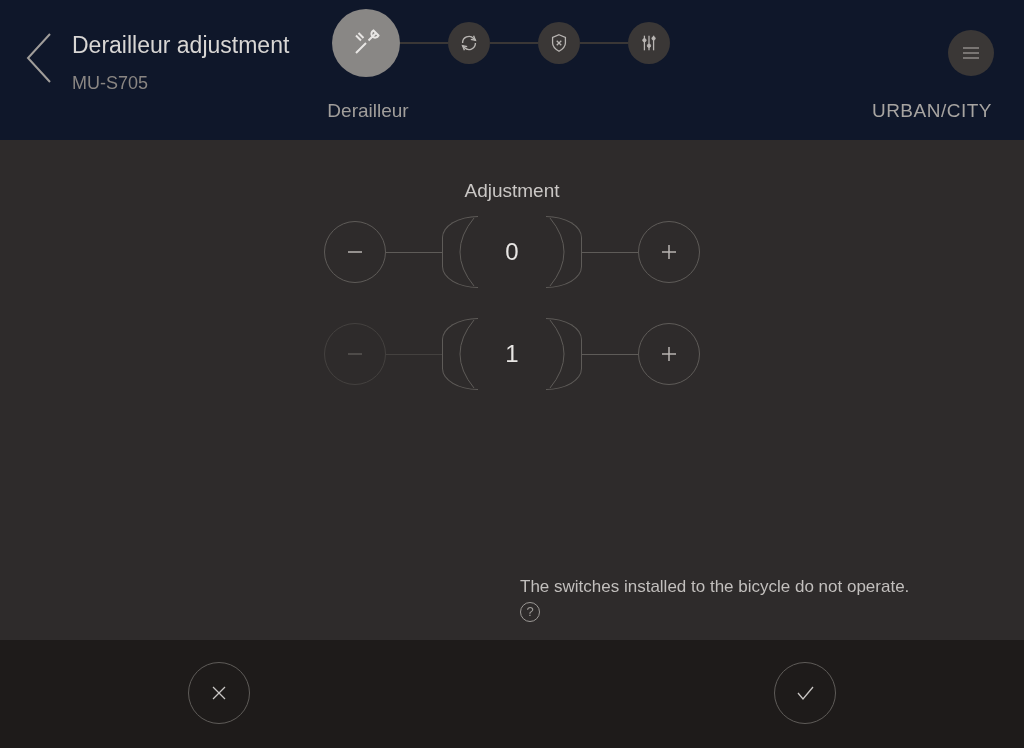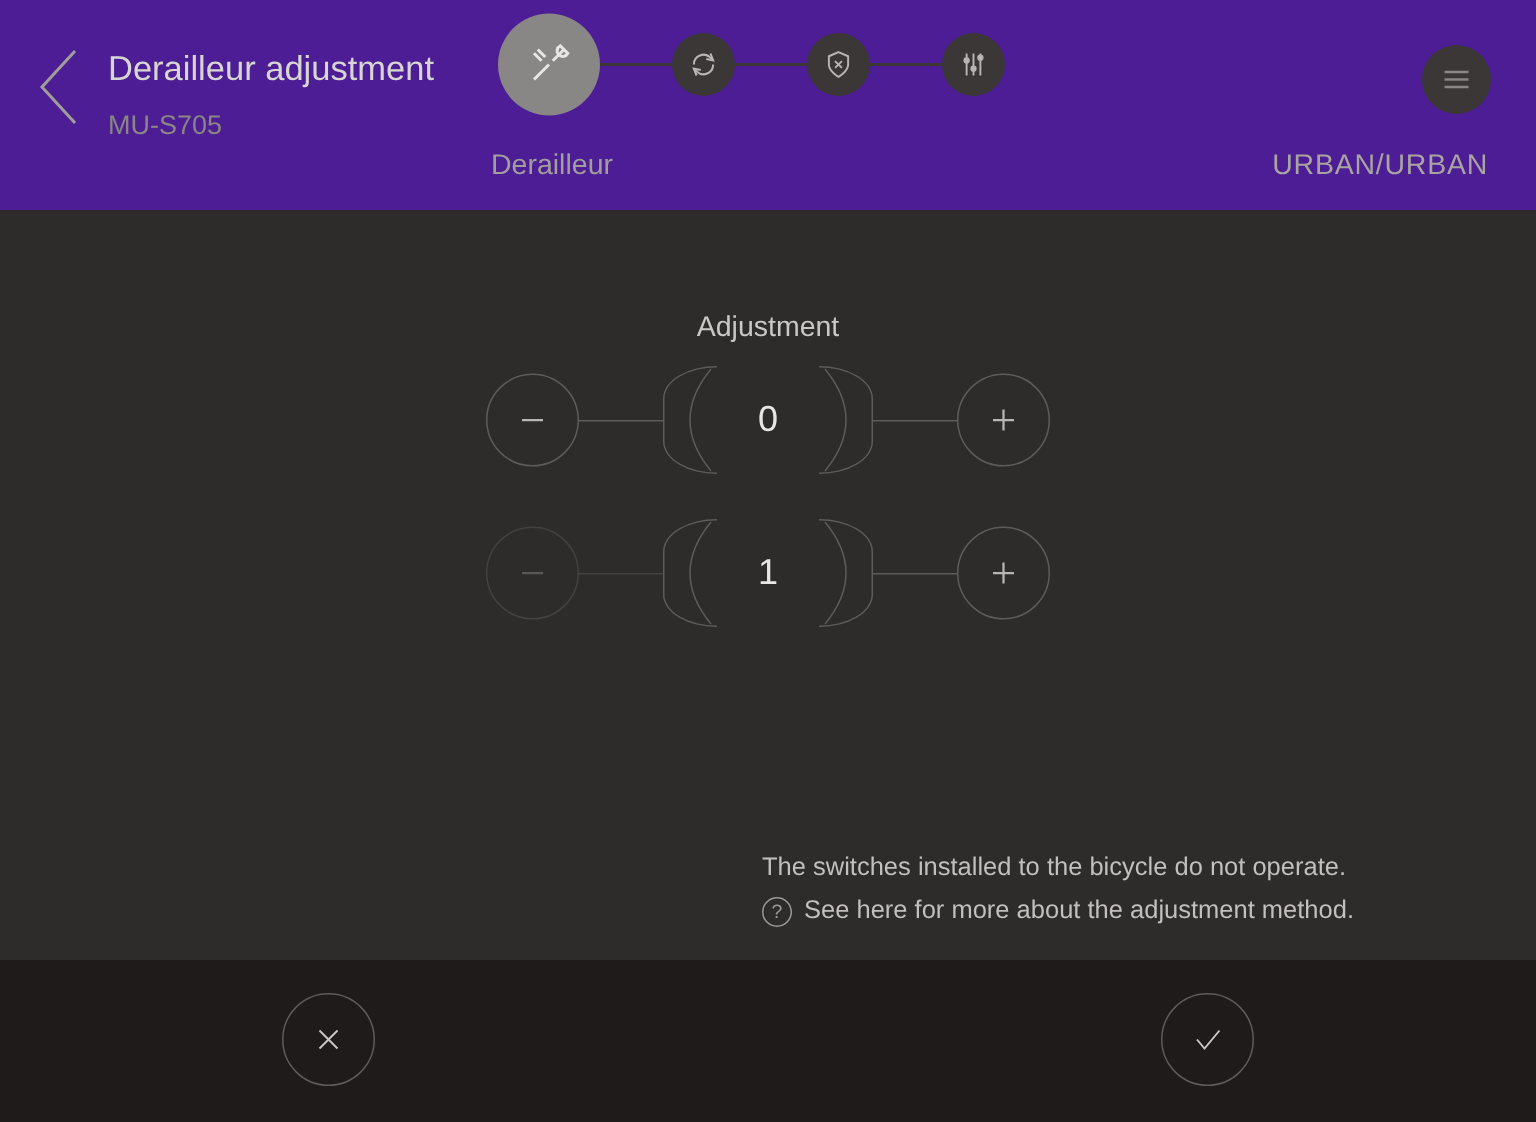--- a/index.html
+++ b/index.html
@@ -8,21 +8,21 @@
     height: 748px;
     background: #2e2b2b;
     font-family: -apple-system, "Helvetica Neue", Arial, sans-serif;
     color: #c9c6c4;
     overflow: hidden;
   }
 
   
   .header {
     height: 140px;
-    background: #4c1d95;
+    background: #0f172a;
     display: flex;
     align-items: flex-start;
     position: relative;
   }
   .back {
     position: absolute;
     left: 20px;
     top: 28px;
     width: 40px;
     height: 60px;
@@ -114,21 +114,20 @@
     position: relative;
     height: 500px;
   }
 
   .control-group {
     position: absolute;
     left: 50%;
     transform: translateX(-50%);
     width: 440px;
     text-align: center;
-    margin-top: 28px;
   }
   .control-group.adjustment { top: 40px; }
   .control-group.gear { top: 178px; }
 
   .control-label {
     font-size: 19px;
     color: #cac7c5;
     margin-bottom: 14px;
   }
 
@@ -199,21 +198,21 @@
   .value-capsule .arc {
     position: absolute;
     top: 0;
     width: 100%;
     height: 100%;
     pointer-events: none;
   }
 
   .info-block {
     position: absolute;
-    left: 508px;
+    left: 520px;
     bottom: 18px;
     width: 480px;
     font-size: 17px;
     line-height: 1.7;
     color: #c2bfbd;
   }
   .info-row {
     display: flex;
     align-items: center;
   }
@@ -309,21 +308,21 @@
   <div class="step-label customize">Derailleur</div>
 
   <div class="menu-btn">
     <svg viewBox="0 0 20 16">
       <line x1="2" y1="3" x2="18" y2="3" stroke-width="1.6"></line>
       <line x1="2" y1="8" x2="18" y2="8" stroke-width="1.6"></line>
       <line x1="2" y1="13" x2="18" y2="13" stroke-width="1.6"></line>
     </svg>
   </div>
 
-  <div class="mode-label">URBAN/URBAN</div>
+  <div class="mode-label">URBAN/CITY</div>
 </div>
 
 <div class="main">
 
   <div class="control-group adjustment">
     <div class="control-label">Adjustment</div>
     <div class="control-row">
       <div class="round-btn">
         <svg viewBox="0 0 24 24">
             <line x1="5" y1="12" x2="19" y2="12"></line>
@@ -371,21 +370,20 @@
       </div>
     </div>
   </div>
 
   <div class="info-block">
     <div class="info-row">
       <span>The switches installed to the bicycle do not operate.</span>
     </div>
     <div class="info-row info-link">
       <span class="help-icon">?</span>
-      <span>See here for more about the adjustment method.</span>
     </div>
   </div>
 
 </div>
 
 <div class="footer">
   <div class="foot-btn cancel">
     <svg viewBox="0 0 24 24">
       <line x1="6" y1="6" x2="18" y2="18"></line>
         <line x1="18" y1="6" x2="6" y2="18"></line>

